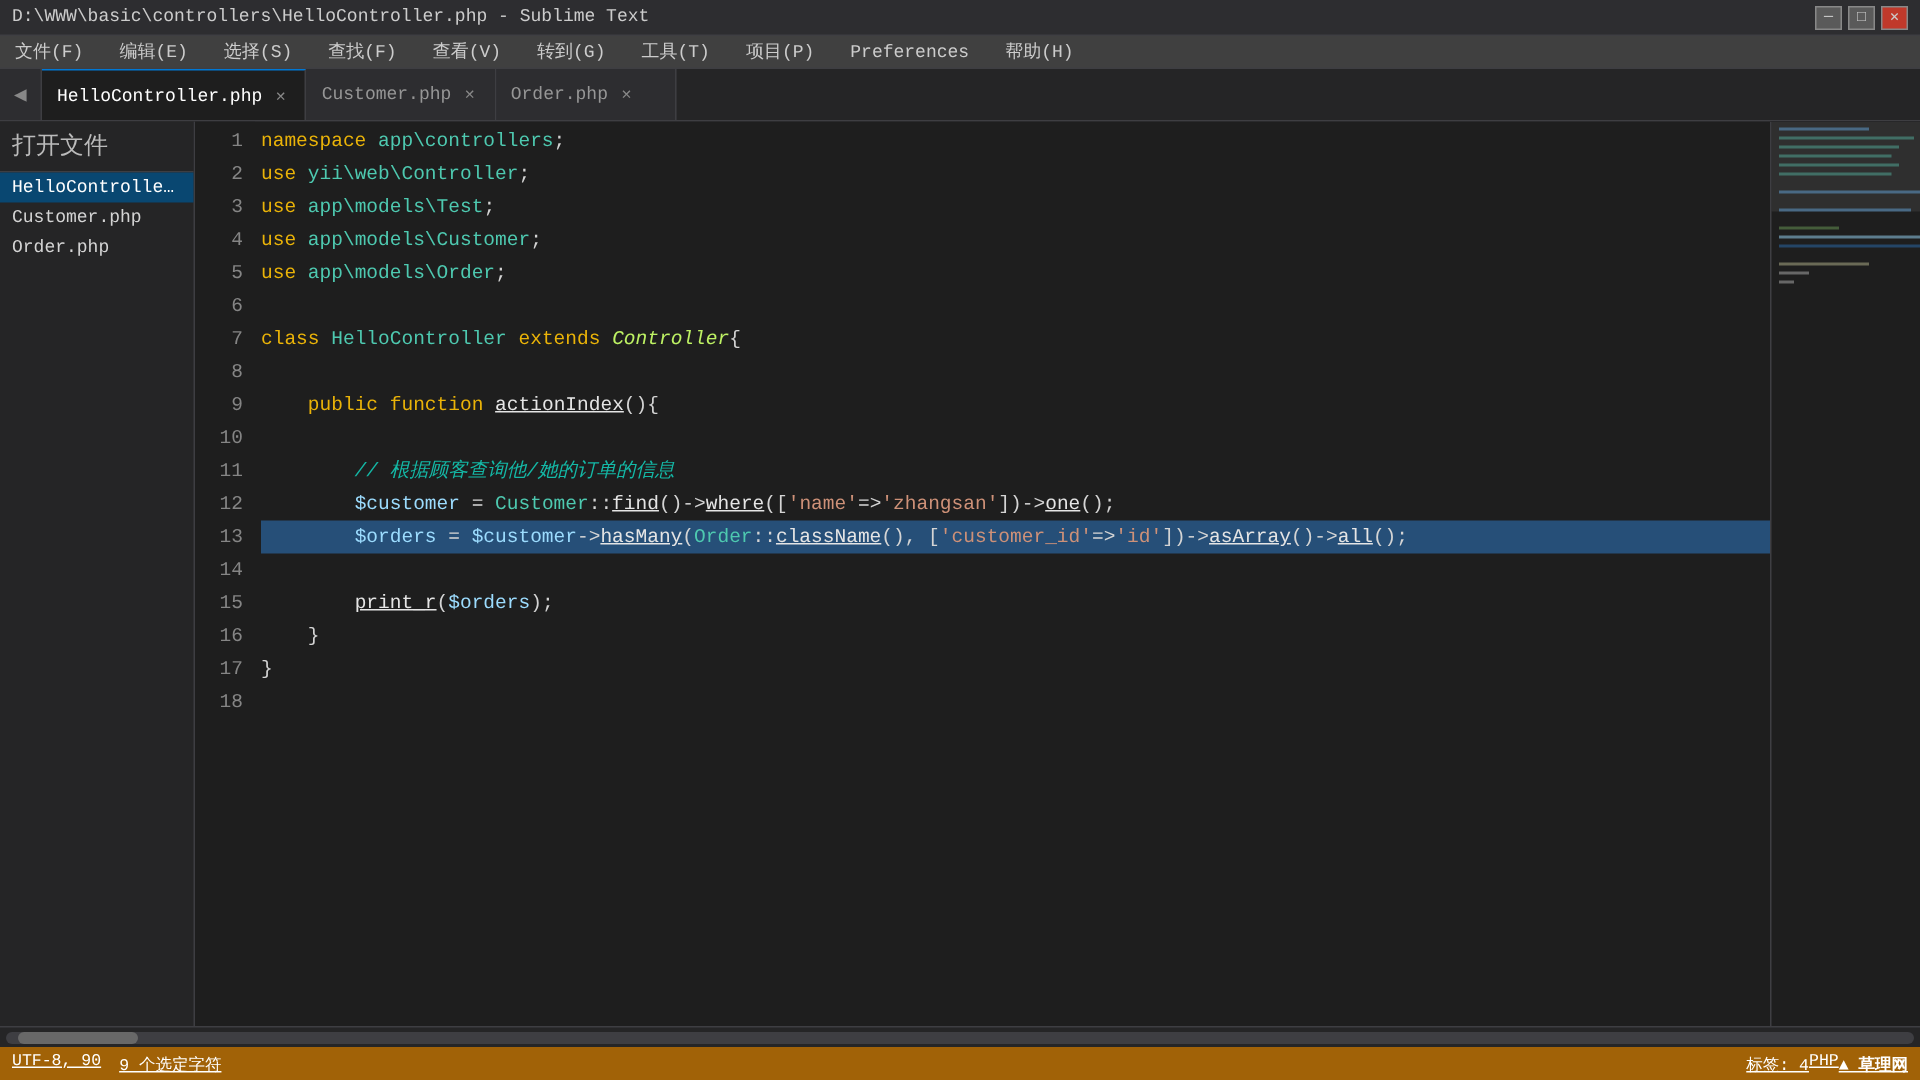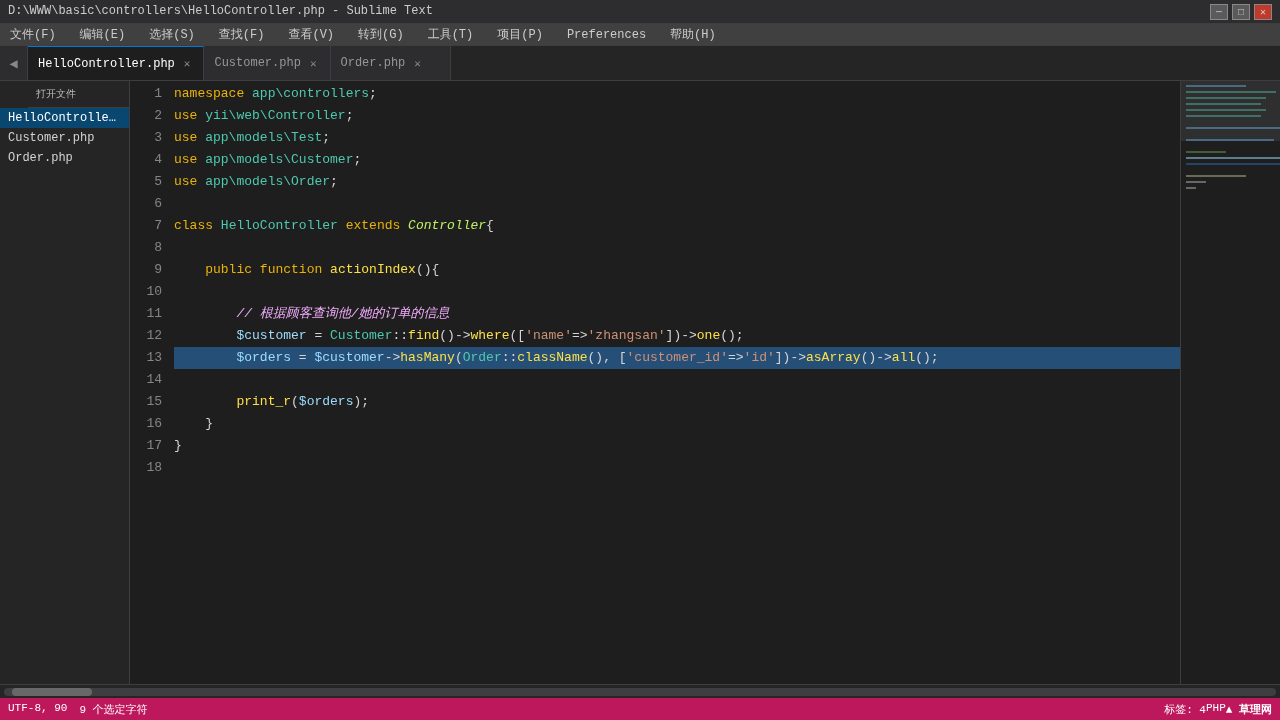--- a/index.html
+++ b/index.html
@@ -121,25 +121,24 @@
     #sidebar {
       width: 130px;
       background: #252526;
       border-right: 1px solid #3e3e42;
       display: flex;
       flex-direction: column;
       flex-shrink: 0;
     }
     #sidebar-header {
       padding: 6px 8px;
-      font-size: 10px;
+      font-size: 16px;
       color: #bbb;
       background: #252526;
       border-bottom: 1px solid #3e3e42;
-      margin-left: 28px;
     }
     .sidebar-item {
       padding: 3px 8px;
       font-size: 12px;
       color: #d4d4d4;
       cursor: pointer;
       white-space: nowrap;
       overflow: hidden;
       text-overflow: ellipsis;
     }
@@ -188,23 +187,23 @@
       display: flex;
       align-items: center;
     }
     .code-line.selected-line {
       background: #264f78;
     }
 
     
     .kw { color: #eab308; } 
     .class-name { color: #4ec9b0; }
-    .fn-name { color: #fde047; }
+    .fn-name { color: #e5e5e5; text-decoration: underline; }
     .string { color: #ce9178; }
-    .comment { color: #f0abfc; font-style: italic; }
+    .comment { color: #14b8a6; font-style: italic; }
     .variable { color: #9cdcfe; }
     .plain { color: #d4d4d4; }
     .namespace-text { color: #4ec9b0; }
     .php-tag { color: #569cd6; }
     .italic-class { color: #bef264; font-style: italic; }
 
     
     #minimap {
       width: 100px;
       background: #1e1e1e;
@@ -218,28 +217,29 @@
       top: 0;
       left: 0;
       right: 0;
       height: 60px;
       background: rgba(255,255,255,0.08);
       pointer-events: none;
     }
 
     
     #status-bar {
-      background: #be185d;
+      background: #a16207;
       color: #fff;
       font-size: 11px;
       height: 22px;
       display: flex;
       align-items: center;
       justify-content: space-between;
       padding: 0 8px;
+      text-decoration: underline;
     }
     .status-left { display: flex; gap: 12px; }
     .status-right { display: flex; gap: 0; }
 
     
     #hscroll {
       height: 14px;
       background: #252526;
       border-top: 1px solid #3e3e42;
       display: flex;

